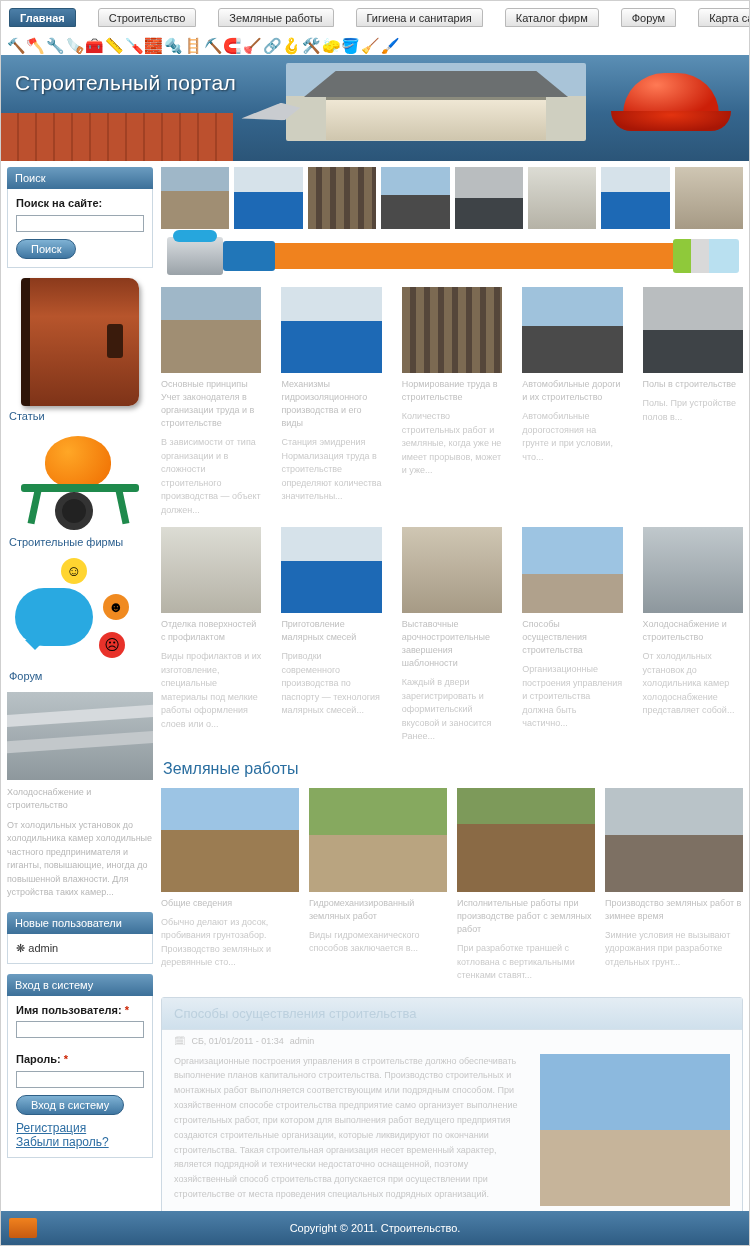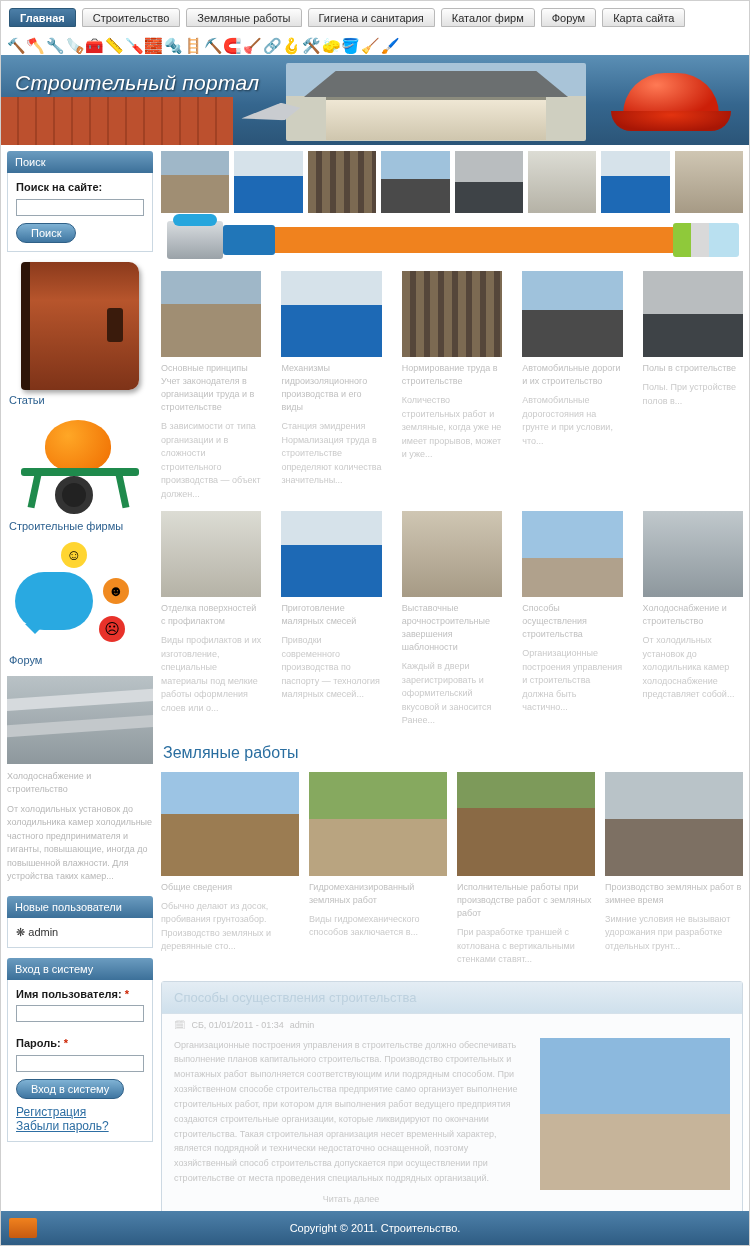--- a/index.html
+++ b/index.html
@@ -17,21 +17,21 @@
     border: 1px solid #cfcfcf;
   }
 
   
   .topbar {
     height: 28px;
     background: #ffffff;
     display: flex;
     align-items: center;
     padding: 5px 8px 0 8px;
-    gap: 6px;
+    gap: 22px;
   }
   .tab {
     height: 19px;
     line-height: 19px;
     padding: 0 10px;
     font-size: 11px;
     color: #2a2a2a;
     background: linear-gradient(#fdfdfd, #e2e2e2);
     border: 1px solid #b9b9b9;
     border-radius: 3px 3px 0 0;
@@ -54,25 +54,24 @@
     padding: 0 6px 2px 6px;
     gap: 1px;
     font-size: 15px;
     line-height: 1;
     overflow: hidden;
   }
   .toolstrip span { filter: saturate(1.2); }
 
   
   .banner {
-    height: 90px;
+    height: 106px;
     background: linear-gradient(#5b8fb5, #35668e 55%, #2b5578);
     position: relative;
     overflow: hidden;
-    font-style: italic;
   }
   .banner .bricks {
     position: absolute; left: 0; bottom: 0; width: 232px; height: 48px;
     background:
       repeating-linear-gradient(90deg, #c4502a 0 16px, #a8401f 16px 18px),
       repeating-linear-gradient(0deg, #c4502a 0 7px, #8d3417 7px 9px);
     opacity: .95;
   }
   .banner .title {
     position: absolute; left: 14px; top: 16px;

